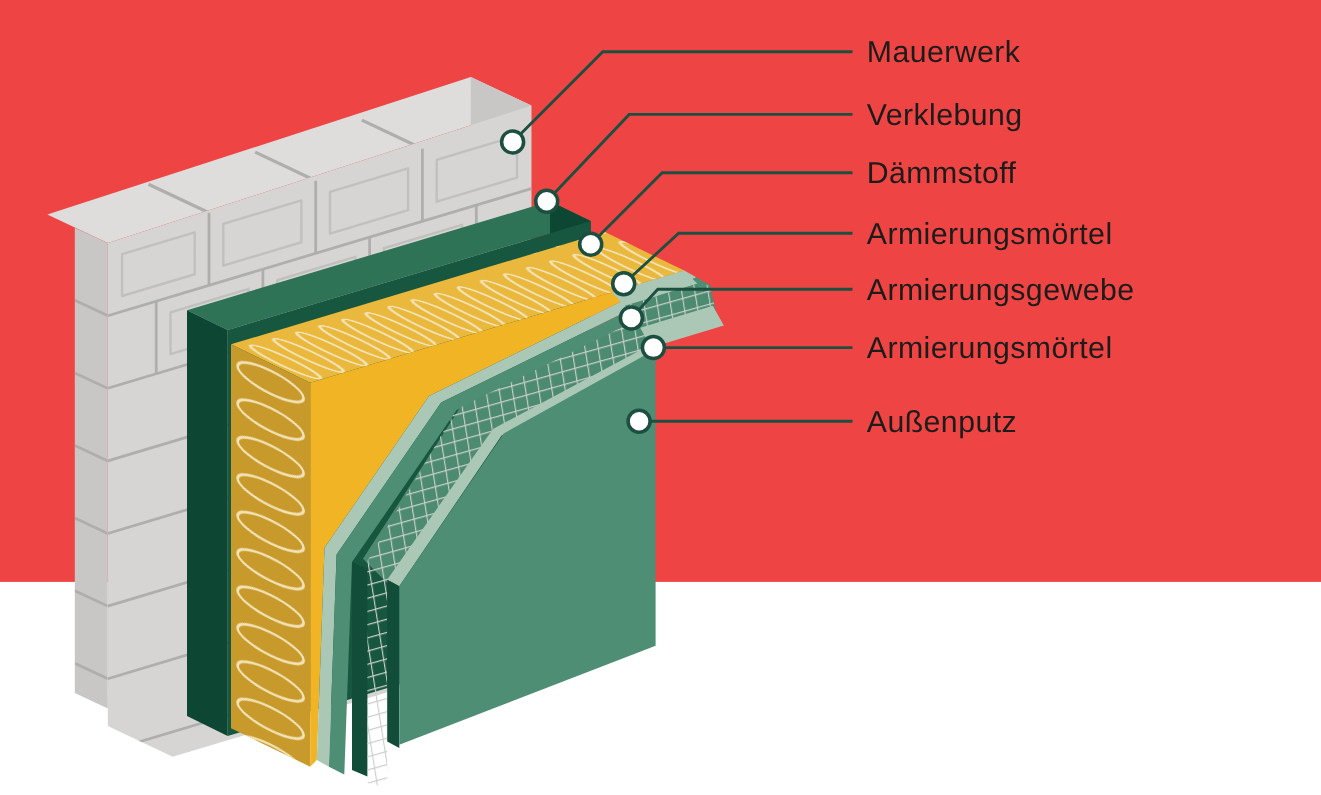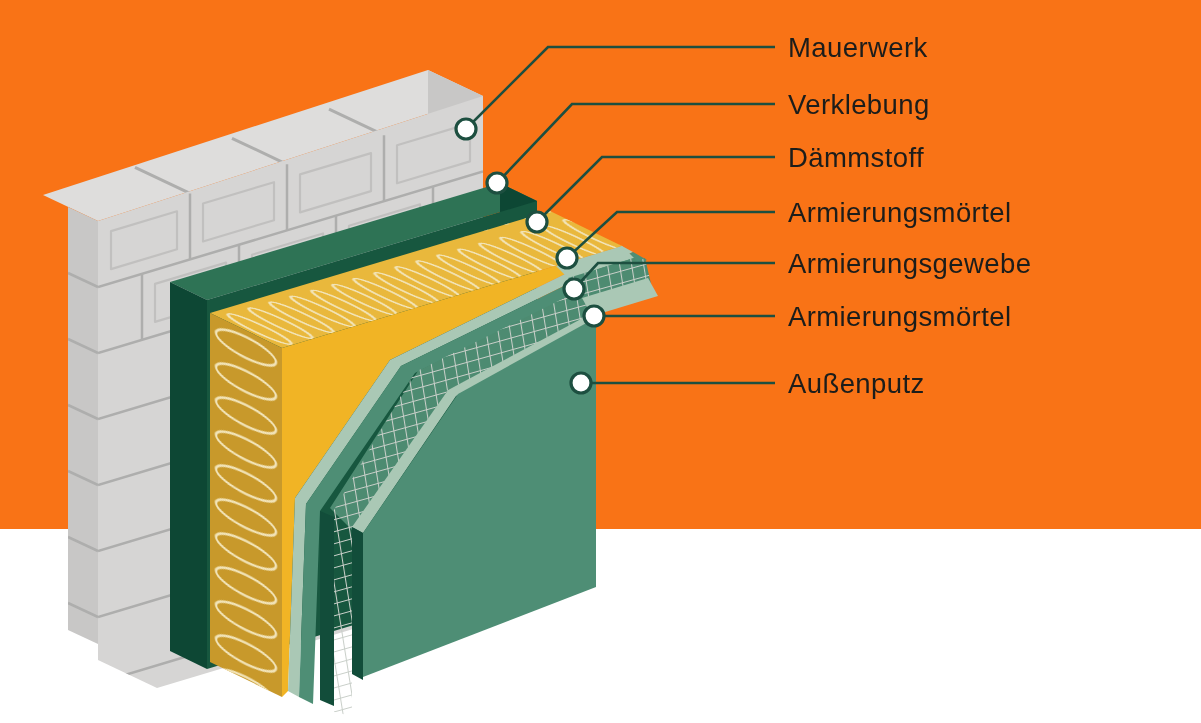--- a/index.html
+++ b/index.html
@@ -1,20 +1,20 @@
 <!DOCTYPE html>
 <html><head>
 <meta charset="utf-8">
 <style>
   html,body{margin:0;padding:0;}
   body{
     width:1201px;height:723px;background:#ffffff;overflow:hidden;
     font-family:"Liberation Sans", sans-serif;
   }
-  .stage{position:relative;width:1201px;height:529px;background:#f97316;}
+  .stage{position:relative;width:1201px;height:529px;background:#ef4444;}
   svg{display:block;}
   .layer-label{
     font-family:"Liberation Sans", sans-serif;
     font-size:27.5px;
     font-weight:500;
     letter-spacing:0.4px;
   }
 </style>
 </head>
 <body>

